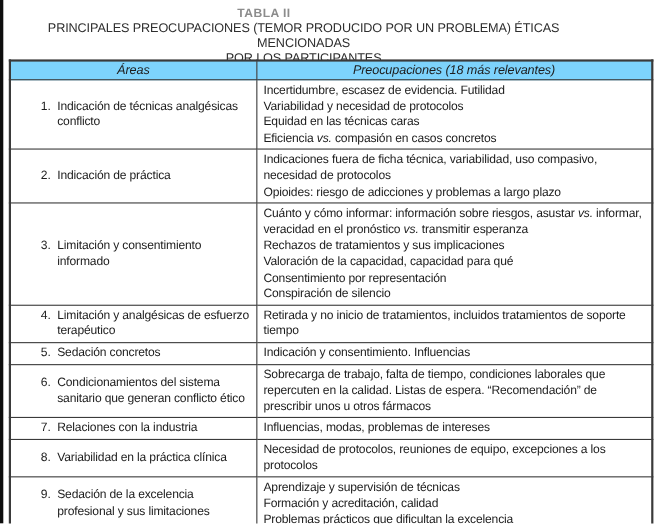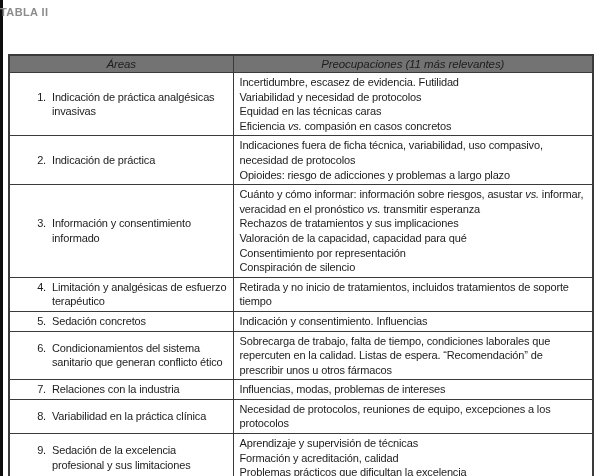--- a/index.html
+++ b/index.html
@@ -11,20 +11,21 @@
     overflow: hidden;
     color: #1c1c1c;
   }
   .edge-bar {
     position: absolute; left: 0; top: 0;
     width: 3px; height: 476px;
     background: #0d0d0d;
   }
   .title-block {
     position: absolute; top: 6px; left: 0; width: 480px;
+    text-align: center;
   }
   .table-label {
     font-size: 11px; font-weight: bold;
     color: #8c8c8c; letter-spacing: 0.4px;
   }
   .table-title {
     margin: 2px auto 0; width: 552px;
     font-size: 11.5px; font-weight: 500;
     color: #2e2e2e; line-height: 13.5px;
     letter-spacing: -0.1px;
@@ -35,21 +36,21 @@
     width: 584px;
     border-collapse: collapse;
     table-layout: fixed;
     border: 2px solid #3a3a3a;
   }
   col.c-area { width: 224px; }
   col.c-conc { width: 360px; }
   th, td { border: 1px solid #3a3a3a; }
   thead th {
     height: 16px;
-    background: #737373;
+    background: #7dd3fc;
     font-style: italic; font-weight: normal;
     font-size: 11.5px; color: #1d1d1d;
     padding: 0 4px;
     letter-spacing: -0.1px;
   }
   td {
     font-size: 11px;
     line-height: 14.6px;
     letter-spacing: -0.15px;
     vertical-align: middle;
@@ -71,57 +72,59 @@
   tbody tr:nth-child(9)  { height: 45px; }
   tbody tr:nth-child(10) { height: 24px; }
 </style>
 </head>
 <body>
 
 <div class="edge-bar"></div>
 
 <div class="title-block">
   <div class="table-label">TABLA II</div>
+  <div class="table-title">PRINCIPALES PREOCUPACIONES (TEMOR PRODUCIDO POR UN PROBLEMA) ÉTICAS MENCIONADAS
+POR LOS PARTICIPANTES</div>
 </div>
 
 <table class="main">
   <colgroup>
       <col class="c-area">
       <col class="c-conc">
     </colgroup>
   <thead>
     <tr>
       <th>Áreas</th>
-      <th>Preocupaciones (11 más relevantes)</th>
+      <th>Preocupaciones (18 más relevantes)</th>
     </tr>
   </thead>
   <tbody>
     <tr>
       <td class="area-cell">
           <div class="area-wrap">
             <span class="row-num">1.</span>
-            <span class="area-label">Indicación de práctica analgésicas invasivas</span>
+            <span class="area-label">Indicación de técnicas analgésicas conflicto</span>
           </div>
         </td>
       <td class="concerns-cell">Incertidumbre, escasez de evidencia. Futilidad<br>Variabilidad y necesidad de protocolos<br>Equidad en las técnicas caras<br>Eficiencia <i>vs.</i> compasión en casos concretos</td>
     </tr>
     <tr>
       <td class="area-cell">
           <div class="area-wrap">
             <span class="row-num">2.</span>
             <span class="area-label">Indicación de práctica</span>
           </div>
         </td>
       <td class="concerns-cell">Indicaciones fuera de ficha técnica, variabilidad, uso compasivo, necesidad de protocolos<br>Opioides: riesgo de adicciones y problemas a largo plazo</td>
     </tr>
     <tr>
       <td class="area-cell">
           <div class="area-wrap">
             <span class="row-num">3.</span>
-            <span class="area-label">Información y consentimiento informado</span>
+            <span class="area-label">Limitación y consentimiento informado</span>
           </div>
         </td>
       <td class="concerns-cell">Cuánto y cómo informar: información sobre riesgos, asustar <i>vs.</i> informar, veracidad en el pronóstico <i>vs.</i> transmitir esperanza<br>Rechazos de tratamientos y sus implicaciones<br>Valoración de la capacidad, capacidad para qué<br>Consentimiento por representación<br>Conspiración de silencio</td>
     </tr>
     <tr>
       <td class="area-cell">
           <div class="area-wrap">
             <span class="row-num">4.</span>
             <span class="area-label">Limitación y analgésicas de esfuerzo terapéutico</span>
           </div>

